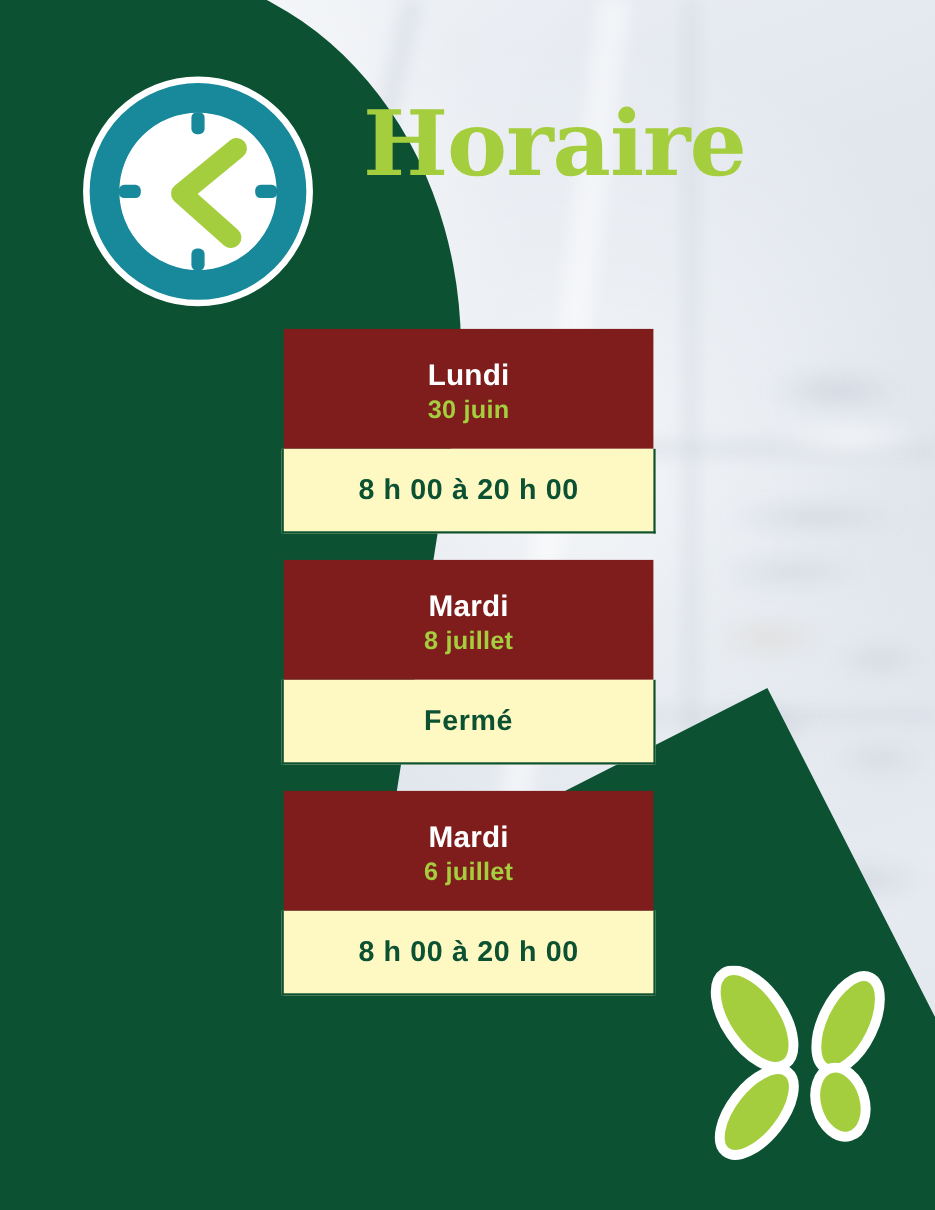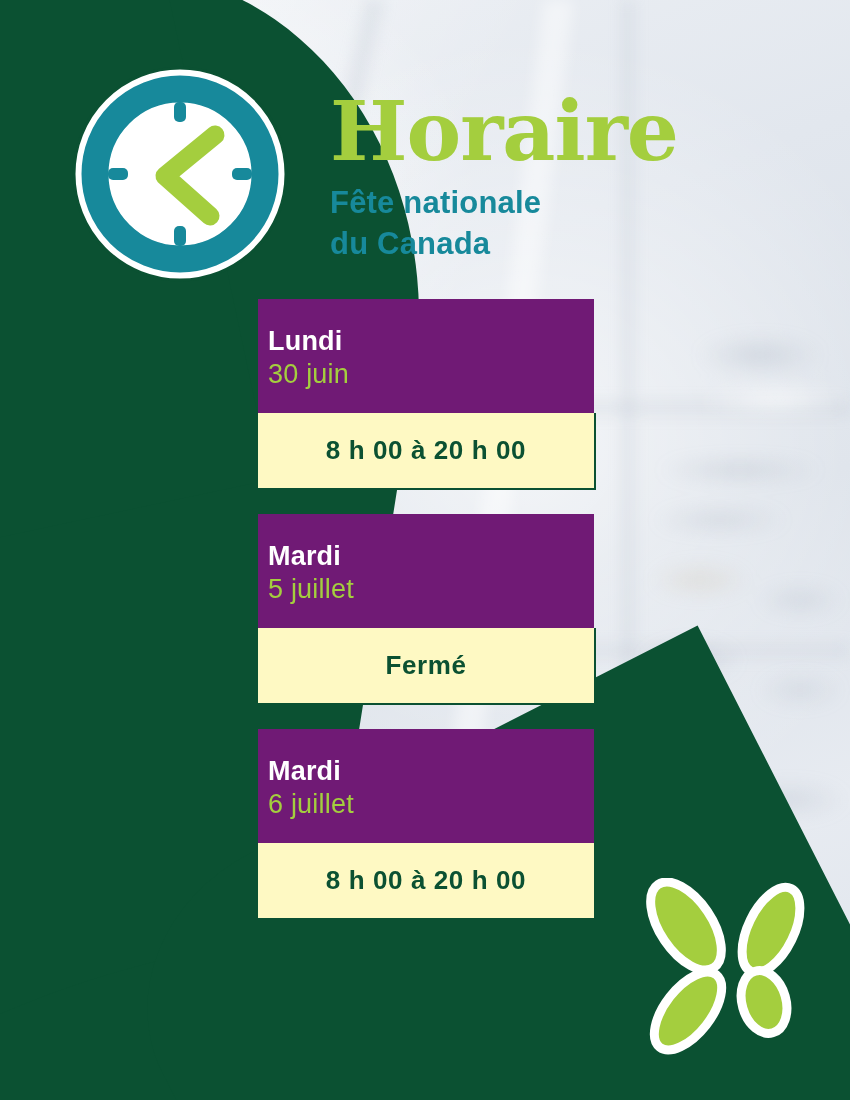--- a/index.html
+++ b/index.html
@@ -113,30 +113,31 @@
     color:#17899B;
     margin:12px 0 0 0;
     white-space:pre-line;
     letter-spacing:.2px;
   }
 
   
   .cards{position:absolute;left:256px;top:299px;width:340px;}
   .card{margin-bottom:24px;}
   .card-header{
-    background:#701a75;
+    background:#7f1d1d;
     margin:0 2px;
     padding:26px 10px 22px;
+    text-align:center;
   }
   .card-day{
     color:#ffffff;font-size:27px;font-weight:bold;
     line-height:1.22;letter-spacing:.2px;
   }
   .card-date{
-    color:#A4CE3E;font-size:27px;font-weight:normal;
+    color:#A4CE3E;font-size:23px;font-weight:bold;
     line-height:1.22;letter-spacing:.2px;
   }
   .card-body{
     background:#fef9c3;
     border:2px solid #0B5132;
     border-top:none;
     padding:22px 10px;
     text-align:center;
   }
   .card-hours{
@@ -166,40 +167,38 @@
       <rect x="102" y="36" width="12" height="20" rx="5" fill="#17899B"></rect>
       <rect x="102" y="160" width="12" height="20" rx="5" fill="#17899B"></rect>
       <rect x="36" y="102" width="20" height="12" rx="5" fill="#17899B"></rect>
       <rect x="160" y="102" width="20" height="12" rx="5" fill="#17899B"></rect>
       <path d="M143 69 L93 110 L138 150" fill="none" stroke="#A4CE3E" stroke-width="19" stroke-linecap="round" stroke-linejoin="round"></path>
     </svg>
   </div>
 
   <div class="title-block">
     <h1 class="title">Horaire</h1>
-    <p class="subtitle">Fête nationale
-du Canada</p>
   </div>
 
   <div class="cards">
 
     <div class="card">
       <div class="card-header">
         <div class="card-day">Lundi</div>
         <div class="card-date">30 juin</div>
       </div>
       <div class="card-body">
         <div class="card-hours">8 h 00 à 20 h 00</div>
       </div>
     </div>
 
     <div class="card">
       <div class="card-header">
         <div class="card-day">Mardi</div>
-        <div class="card-date">5 juillet</div>
+        <div class="card-date">8 juillet</div>
       </div>
       <div class="card-body">
         <div class="card-hours">Fermé</div>
       </div>
     </div>
 
     <div class="card">
       <div class="card-header">
         <div class="card-day">Mardi</div>
         <div class="card-date">6 juillet</div>

